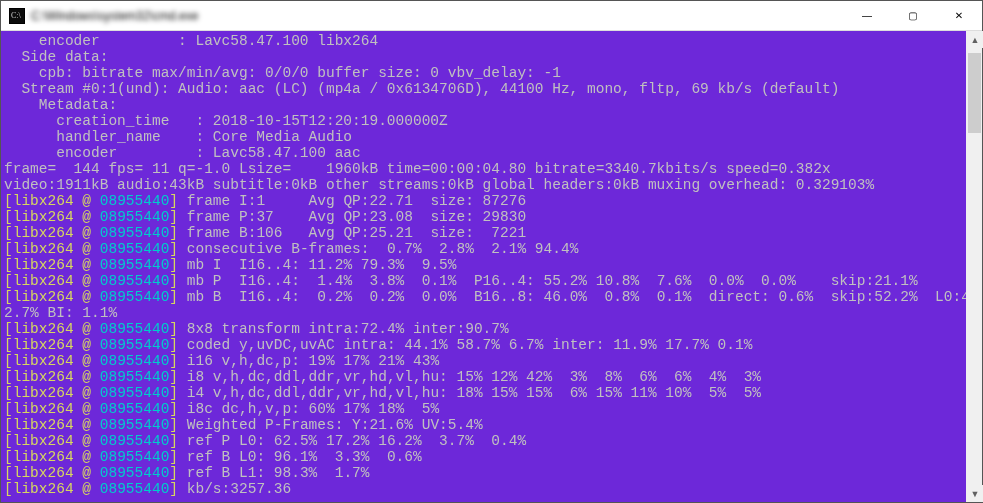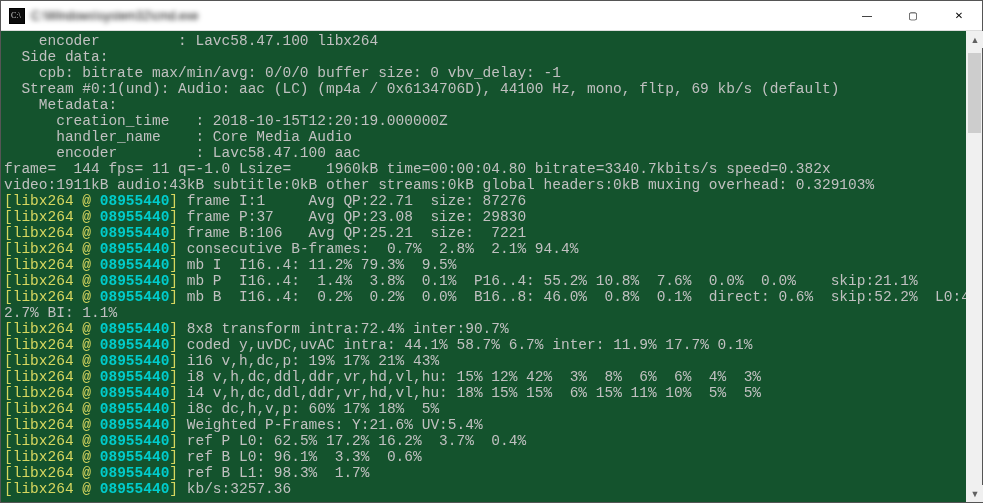--- a/index.html
+++ b/index.html
@@ -4,28 +4,28 @@
 <style>
   * { box-sizing: border-box; margin: 0; padding: 0; }
   html, body { width: 983px; height: 503px; overflow: hidden; font-family: "Segoe UI", Tahoma, sans-serif; background: #fff; }
   .window { width: 983px; height: 503px; display: flex; flex-direction: column; border: 1px solid #555; background: #fff; }
   .titlebar { height: 30px; background: #fff; display: flex; align-items: center; border-bottom: 1px solid #ddd; user-select: none; }
   .titlebar .icon { width: 16px; height: 16px; margin: 0 6px 0 8px; display:flex; align-items:center; justify-content:center; }
   .titlebar .title { flex: 0 0 auto; font-size: 12px; color: #000; filter: blur(2.5px); padding-right:8px; }
   .titlebar .spacer { flex: 1 1 auto; }
   .titlebar .winbtn { width: 46px; height: 30px; display: flex; align-items: center; justify-content: center; color: #000; font-size: 10px; }
   .client { flex: 1 1 auto; display: flex; background: #000; }
-  .console { flex: 1 1 auto; background: #14532d; color: #c0c0c0; font-family: "Consolas","NSimSun","SimSun","Courier New",monospace; font-size: 14.5px; line-height: 16px; padding: 2px 3px; white-space: pre; overflow: hidden; letter-spacing: 0px; }
+  .console { flex: 1 1 auto; background: #6d28d9; color: #c0c0c0; font-family: "Consolas","NSimSun","SimSun","Courier New",monospace; font-size: 14.5px; line-height: 16px; padding: 2px 3px; white-space: pre; overflow: hidden; letter-spacing: 0px; }
   .scrollbar { width: 17px; background: #f0f0f0; position: relative; }
   .scrollbar .arrow { width: 17px; height: 17px; background: #f0f0f0; display:flex; align-items:center; justify-content:center; color:#606060; font-size:9px; position:absolute; left:0; }
   .scrollbar .arrow.up { top: 0; }
   .scrollbar .arrow.down { bottom: 0; }
   .scrollbar .thumb { position:absolute; left:2px; width:13px; top: 22px; height: 80px; background: #cdcdcd; }
   .y  { color: #d7d75f; }  
-  .c  { color: #00cccc; font-weight: bold; }  
+  .c  { color: #00cccc; }  
 </style>
 </head>
 <body>
 
 <div class="window">
   <div class="titlebar">
     <span class="icon">
       <svg width="16" height="16" viewBox="0 0 16 16">
           <rect x="0" y="0" width="16" height="16" fill="#000"></rect>
           <rect x="1" y="1" width="14" height="14" fill="#0c0c0c"></rect>

